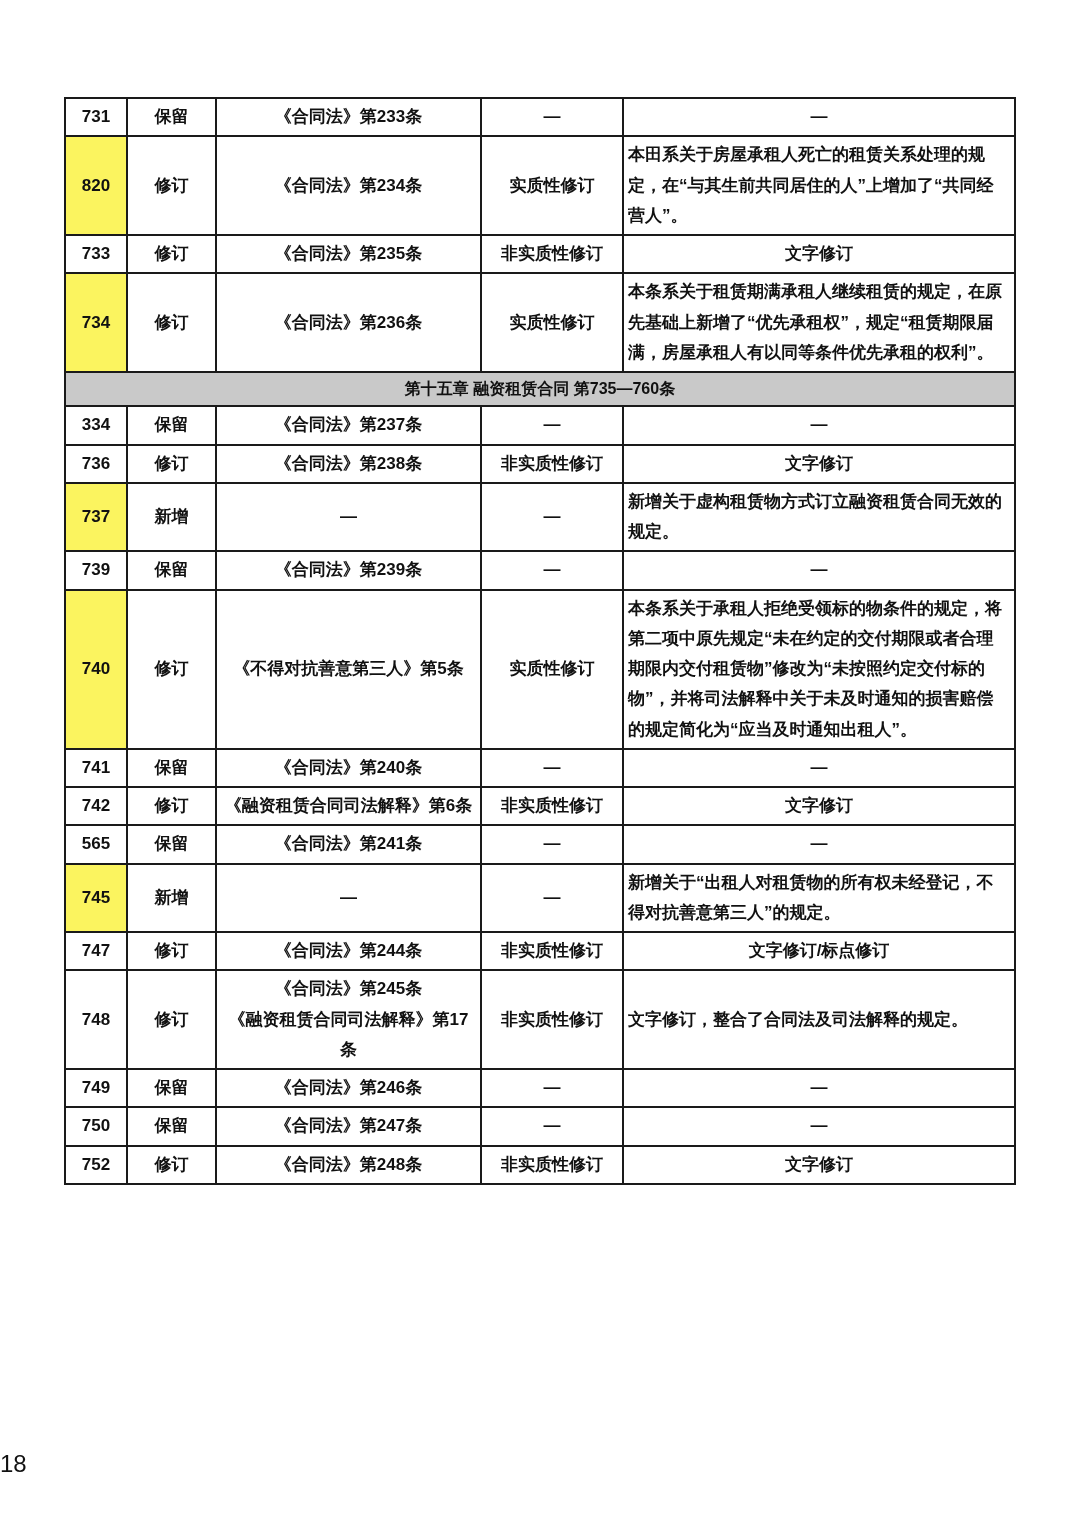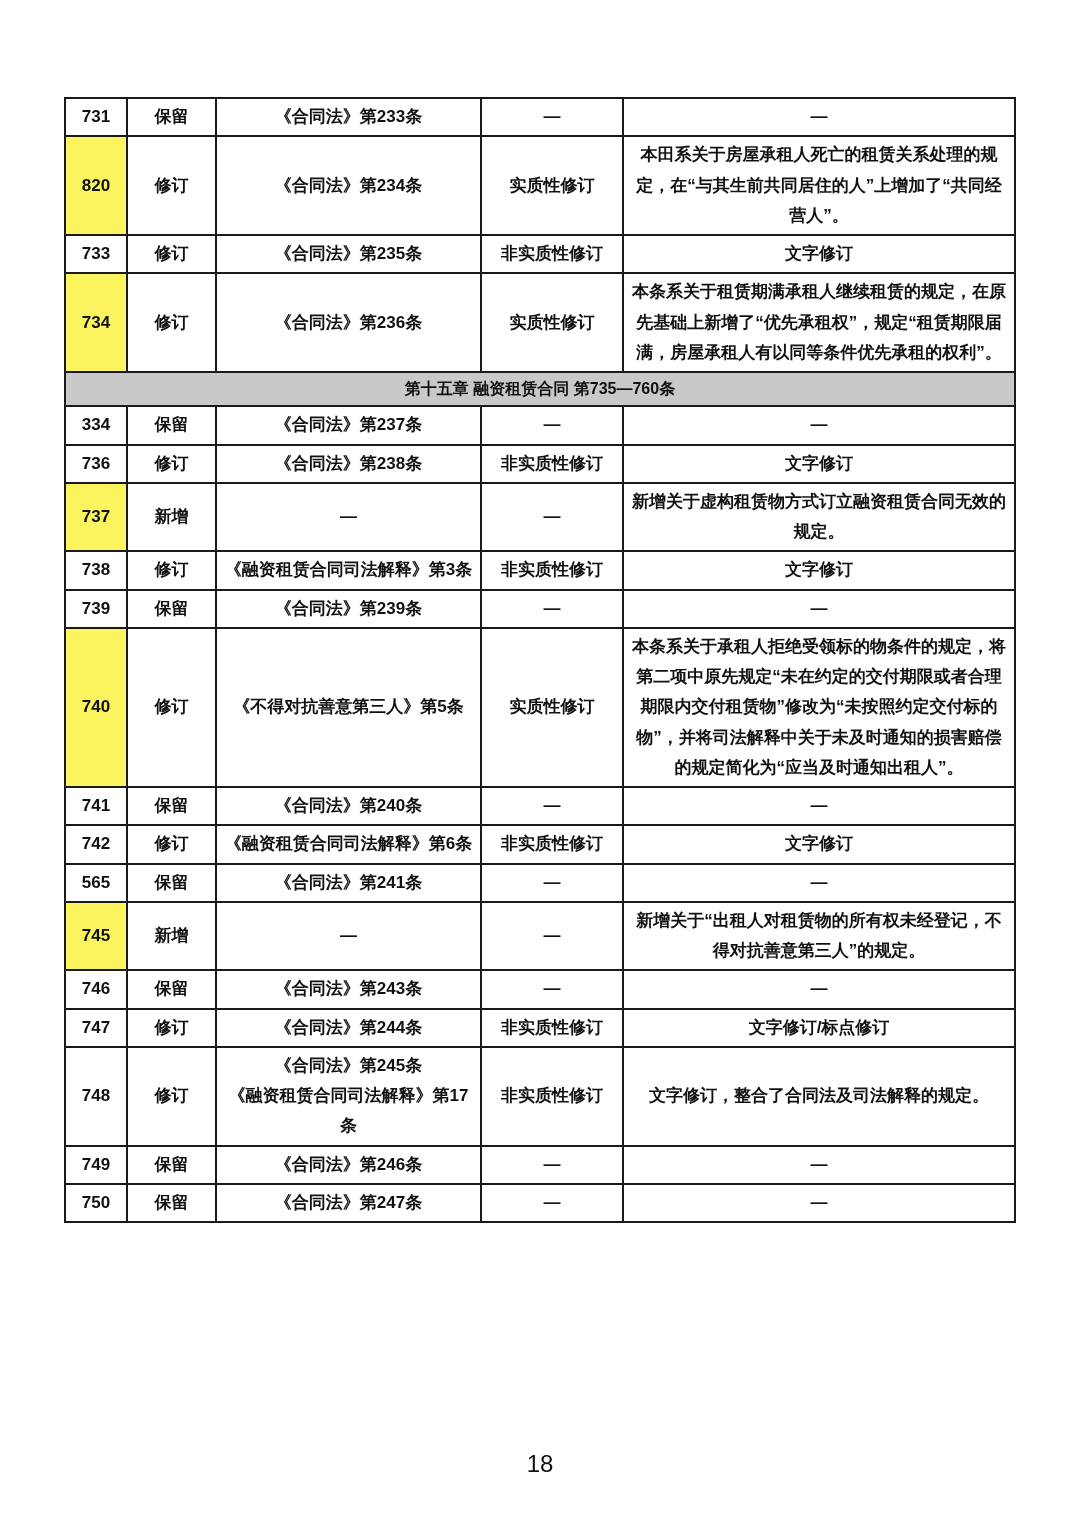--- a/index.html
+++ b/index.html
@@ -32,32 +32,32 @@
     vertical-align: middle;
     padding: 3px 4px;
     line-height: 1.78;
     word-break: break-all;
     overflow-wrap: anywhere;
   }
   td.num { font-family: "Liberation Sans", sans-serif; font-weight: bold; }
   td.num.hl { background: var(--hl, #fbf45f); }
   td.source { white-space: pre-line; }
   td.note { padding: 3px 9px; }
-  td.note.long { text-align: center; border-radius: 7px; }
+  td.note.long { text-align: left; border-radius: 7px; }
   tr.section-row td {
     background: var(--section-bg, #c9c9c9);
     font-size: 16px;
     padding: 2px 4px;
   }
   .page-number {
     position: absolute;
     top: 1450px;
     left: 0;
     width: 1080px;
-    text-align: center;
+    text-align: left;
     font-size: 24px;
     font-weight: normal;
     color: #111;
   }
 </style>
 </head>
 <body>
 
 <div class="page">
 
@@ -116,27 +116,20 @@
           <td class="note">文字修订</td>
         </tr>
         <tr>
           <td class="num hl">737</td>
           <td class="status">新增</td>
           <td class="source">—</td>
           <td class="mod">—</td>
           <td class="note long">新增关于虚构租赁物方式订立融资租赁合同无效的规定。</td>
         </tr>
         <tr>
-          <td class="num">738</td>
-          <td class="status">修订</td>
-          <td class="source">《融资租赁合同司法解释》第3条</td>
-          <td class="mod">非实质性修订</td>
-          <td class="note">文字修订</td>
-        </tr>
-        <tr>
           <td class="num">739</td>
           <td class="status">保留</td>
           <td class="source">《合同法》第239条</td>
           <td class="mod">—</td>
           <td class="note">—</td>
         </tr>
         <tr>
           <td class="num hl">740</td>
           <td class="status">修订</td>
           <td class="source">《不得对抗善意第三人》第5条</td>
@@ -165,27 +158,20 @@
           <td class="note">—</td>
         </tr>
         <tr>
           <td class="num hl">745</td>
           <td class="status">新增</td>
           <td class="source">—</td>
           <td class="mod">—</td>
           <td class="note long">新增关于“出租人对租赁物的所有权未经登记，不得对抗善意第三人”的规定。</td>
         </tr>
         <tr>
-          <td class="num">746</td>
-          <td class="status">保留</td>
-          <td class="source">《合同法》第243条</td>
-          <td class="mod">—</td>
-          <td class="note">—</td>
-        </tr>
-        <tr>
           <td class="num">747</td>
           <td class="status">修订</td>
           <td class="source">《合同法》第244条</td>
           <td class="mod">非实质性修订</td>
           <td class="note">文字修订/标点修订</td>
         </tr>
         <tr>
           <td class="num">748</td>
           <td class="status">修订</td>
           <td class="source">《合同法》第245条
@@ -200,18 +186,25 @@
           <td class="mod">—</td>
           <td class="note">—</td>
         </tr>
         <tr>
           <td class="num">750</td>
           <td class="status">保留</td>
           <td class="source">《合同法》第247条</td>
           <td class="mod">—</td>
           <td class="note">—</td>
         </tr>
+        <tr>
+          <td class="num">752</td>
+          <td class="status">修订</td>
+          <td class="source">《合同法》第248条</td>
+          <td class="mod">非实质性修订</td>
+          <td class="note">文字修订</td>
+        </tr>
       </tbody>
   </table>
 
   <div class="page-number">18</div>
 
 </div>
 
 </body></html>

